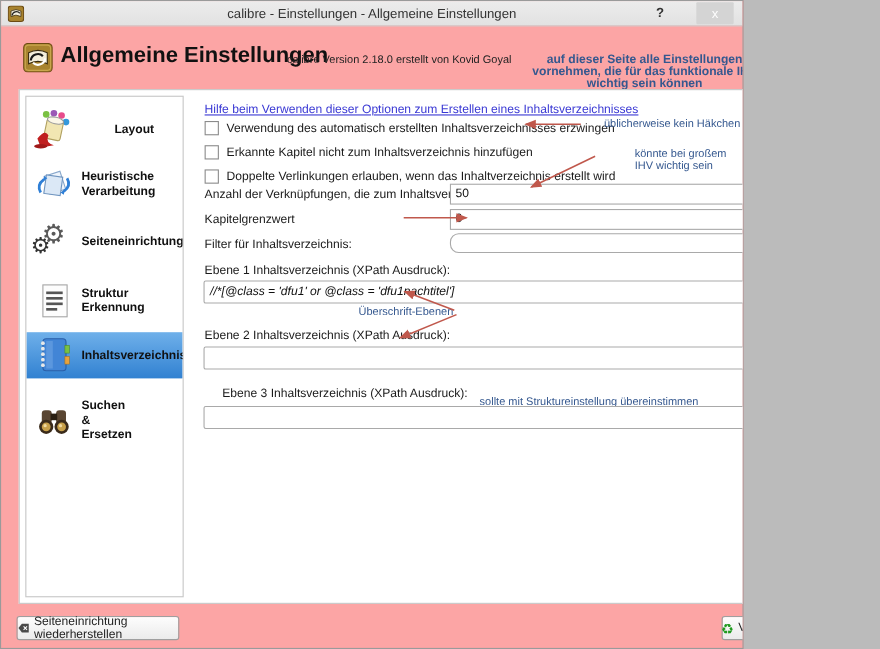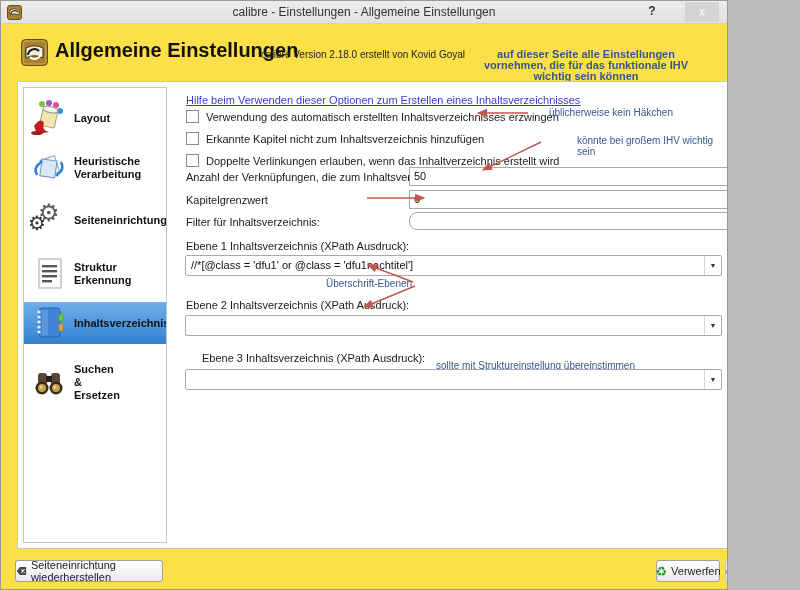--- a/index.html
+++ b/index.html
@@ -1,17 +1,17 @@
 <!DOCTYPE html>
 <html style="--annotation-blue: #35588f; --arrow-red: #c0584c; --selection-blue: #3181d1; --link-blue: #3a39d4;"><head>
 <meta charset="utf-8">
 <style>
   * { margin:0; padding:0; box-sizing:border-box; }
   html,body { width:800px; height:590px; font-family:"Liberation Sans", sans-serif; background:#bbb; }
-  .window { position:relative; width:728px; height:590px; background:#fde047; border:1px solid #9a9a9a; overflow:hidden; }
+  .window { position:relative; width:676px; height:590px; background:#fca5a5; border:1px solid #9a9a9a; overflow:hidden; }
 
   
   .titlebar { position:absolute; left:0; top:0; width:100%; height:23px;
     background:linear-gradient(#ececec,#e2e2e2); border-bottom:1px solid #cfcfcf; }
   .titlebar-icon { position:absolute; left:6px; top:4px; width:15px; height:15px; }
   .win-title { position:absolute; left:0; right:0; top:4px; text-align:center; font-size:12px; color:#333; }
   .help-btn { position:absolute; right:65px; top:3px; width:20px; height:17px; text-align:center;
     font-size:12px; font-weight:bold; color:#333; cursor:pointer; }
   .close-btn { position:absolute; right:8px; top:1px; width:34px; height:20px; background:#d4d4d4;
     color:#fdfdfd; font-size:12px; text-align:center; line-height:20px; border-radius:1px; cursor:pointer; }
@@ -113,21 +113,21 @@
   <span class="header-sub">calibre Version 2.18.0 erstellt von Kovid Goyal</span>
 
   <div class="note top-note">auf dieser Seite alle Einstellungen
 vornehmen, die für das funktionale IHV
 wichtig sein können</div>
 
   <div class="panel">
 
     <div class="sidebar">
 
-      <div class="side-item" style="top:6px; height:48px;">
+      <div class="side-item" style="top:6px; height:48px;gap:30px;">
         <span class="side-icon">
           <svg width="38" height="38" viewBox="0 0 38 38">
             <circle cx="12" cy="5" r="3" fill="#7ac143"></circle>
               <circle cx="19" cy="4" r="3" fill="#9b59b6"></circle>
             <circle cx="26" cy="6" r="3" fill="#e74c8c"></circle>
               <circle cx="30" cy="12" r="3" fill="#3498db"></circle>
             <g transform="rotate(12 19 20)">
               <rect x="11" y="10" width="15" height="18" rx="2" fill="#f1e6b2" stroke="#b0a060"></rect>
               <ellipse cx="18.5" cy="10.5" rx="7.5" ry="3" fill="#fbf7e8" stroke="#9a9a9a"></ellipse>
             </g>
@@ -252,21 +252,21 @@
         <span class="spin-arrows">
           <span class="spin-up">▲</span>
           <span class="spin-down">▼</span>
         </span>
       </div>
 
       <span class="field-label" style="left:168px; top:134px;">Filter für Inhaltsverzeichnis:</span>
       <input class="textfield" style="left: 391px; top: 130px; width: 363px;" value="">
 
       <span class="field-label" style="left:168px; top:158px;">Ebene 1 Inhaltsverzeichnis (XPath Ausdruck):</span>
-      <div class="combo" style="left:167px; top:173px; width:537px;">
+      <div class="combo" style="left:167px; top:173px; width:537px;font-style:italic;">
         <span class="combo-value">//*[@class = 'dfu1' or @class = 'dfu1nachtitel']</span>
         <span class="combo-arrow">▼</span>
       </div>
       <div class="wand-btn" style="left:714px; top:156px;">
         <svg width="26" height="28" viewBox="0 0 26 28">
           <ellipse cx="13" cy="10" rx="11" ry="5.5" fill="none" stroke="#f59a23" stroke-width="2.5" transform="rotate(-18 13 10)"></ellipse>
           <line x1="6" y1="4" x2="19" y2="25" stroke="#1a1a1a" stroke-width="3.4" stroke-linecap="round"></line>
           <line x1="6.5" y1="4.5" x2="11" y2="12" stroke="#cfcfcf" stroke-width="1.2"></line>
           <circle cx="5" cy="9" r="1.4" fill="#e8622d"></circle>
             <circle cx="20" cy="6" r="1.2" fill="#e8622d"></circle>

